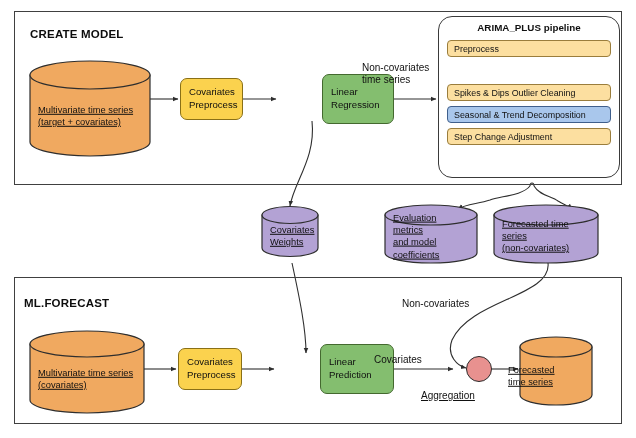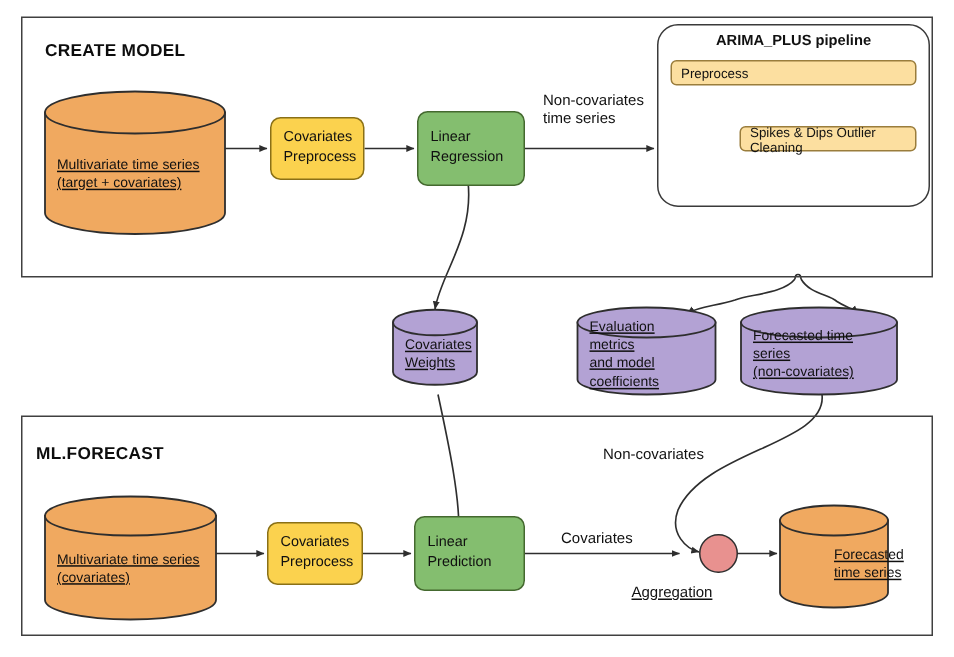--- a/index.html
+++ b/index.html
@@ -53,20 +53,21 @@
     line-height: 12.6px;
     color: #101010;
   }
   .proc.yellow {
     background: #fbd24e;
     border-color: #8a7016;
   }
   .proc.green {
     background: #84be6f;
     border-color: #44692f;
+    margin-left: 44px;
   }
   .proc .txt { white-space: pre-line; }
   
   .cyl {
     position: absolute;
   }
   .cyl .label {
     position: absolute;
     left: 8px;
     right: 6px;
@@ -218,28 +219,34 @@
   </div>
 
   <div class="node proc green" style="left:278px; top:74px; width:72px; height:50px;">
     <span class="txt">Linear
 Regression</span>
   </div>
 
   <div class="elabel" style="left:362px; top:62px;">Non-covariates
 time series</div>
 
-  <div class="node pipeline" style="left:438px; top:16px; width:182px; height:122px;">
+  <div class="node pipeline" style="left:438px; top:16px; width:182px; height:162px;">
     <div class="pipeline-title">ARIMA_PLUS pipeline</div>
 
     <div class="step cream" style="top:23px;">
       <span>Preprocess</span>
     </div>
-    <div class="step cream" style="top:67px;margin-left:46px;">
+    <div class="step cream" style="top:67px;">
       <span>Spikes &amp; Dips Outlier Cleaning</span>
+    </div>
+    <div class="step blue" style="top:89px;">
+      <span>Seasonal &amp; Trend Decomposition</span>
+    </div>
+    <div class="step cream" style="top:111px;">
+      <span>Step Change Adjustment</span>
     </div>
   </div>
 
   <div class="cyl" style="left:262px; top:215px; width:56px; height:41px;">
     <div class="label">Covariates
 Weights</div>
   </div>
 
   <div class="cyl" style="left:385px; top:213px; width:82px; height:46px;">
     <div class="label">Evaluation metrics
@@ -271,18 +278,18 @@
   </div>
 
   <div class="elabel" style="left:374px; top:354px;">Covariates</div>
 
   <div class="elabel" style="left:402px; top:298px;">Non-covariates</div>
 
   <div class="agg" style="left:466px; top:356px;"></div>
 
   <div class="elabel" style="left:421px; top:390px;text-decoration:underline;">Aggregation</div>
 
-  <div class="cyl" style="left:548px; top:347px; width:60px; height:58px;">
+  <div class="cyl" style="left:500px; top:347px; width:60px; height:58px;">
     <div class="label">Forecasted
 time series</div>
   </div>
 
 </div>
 
 </body></html>

